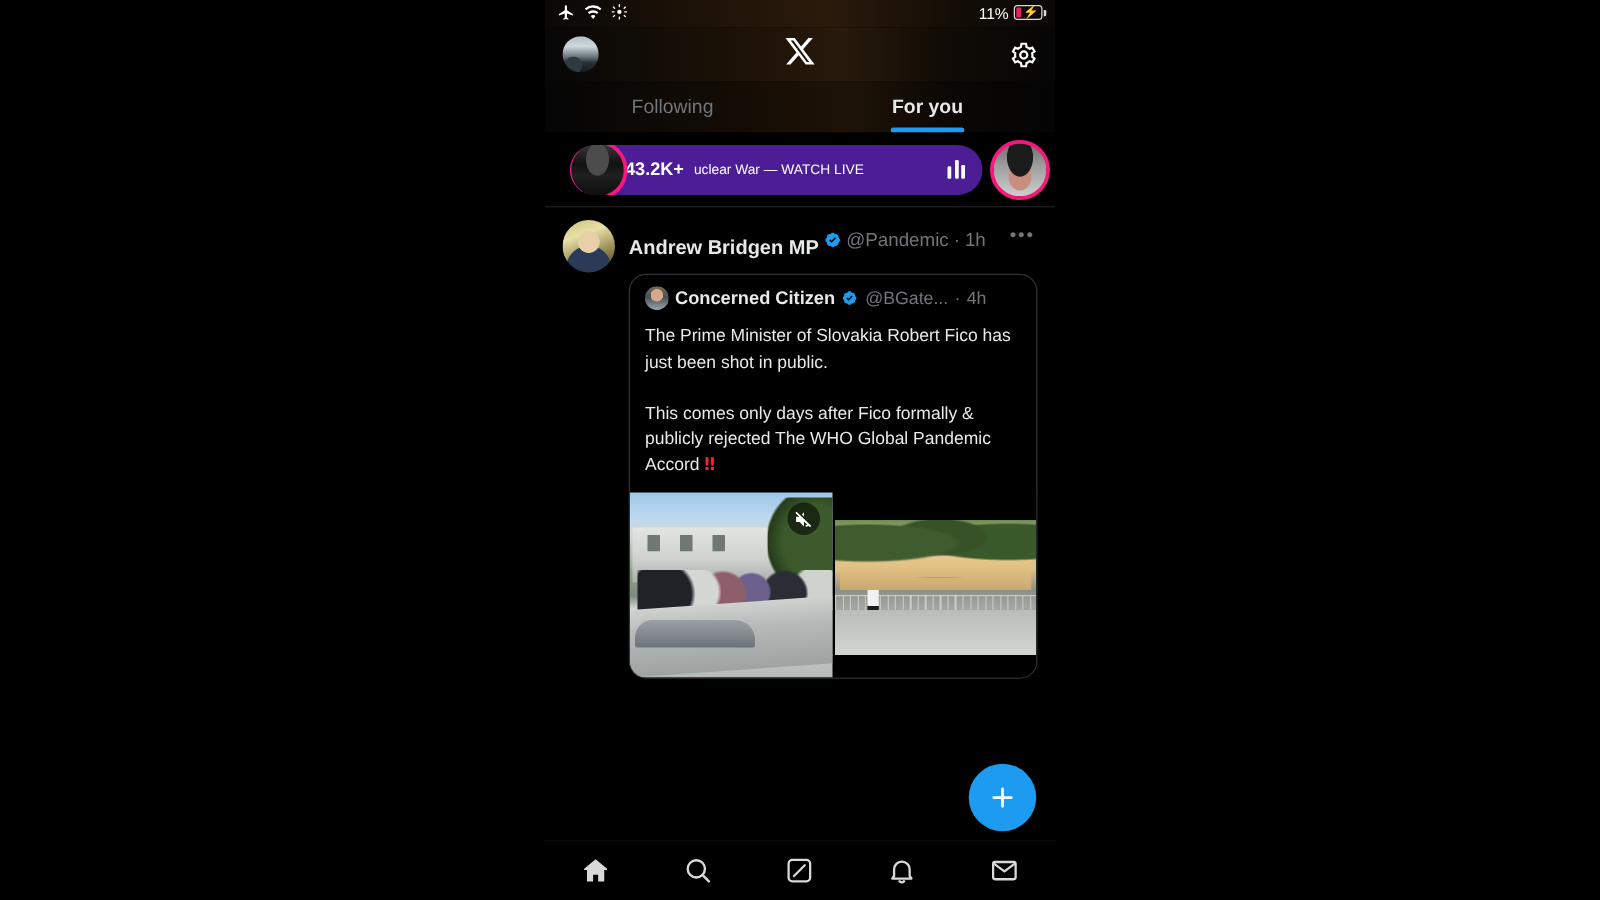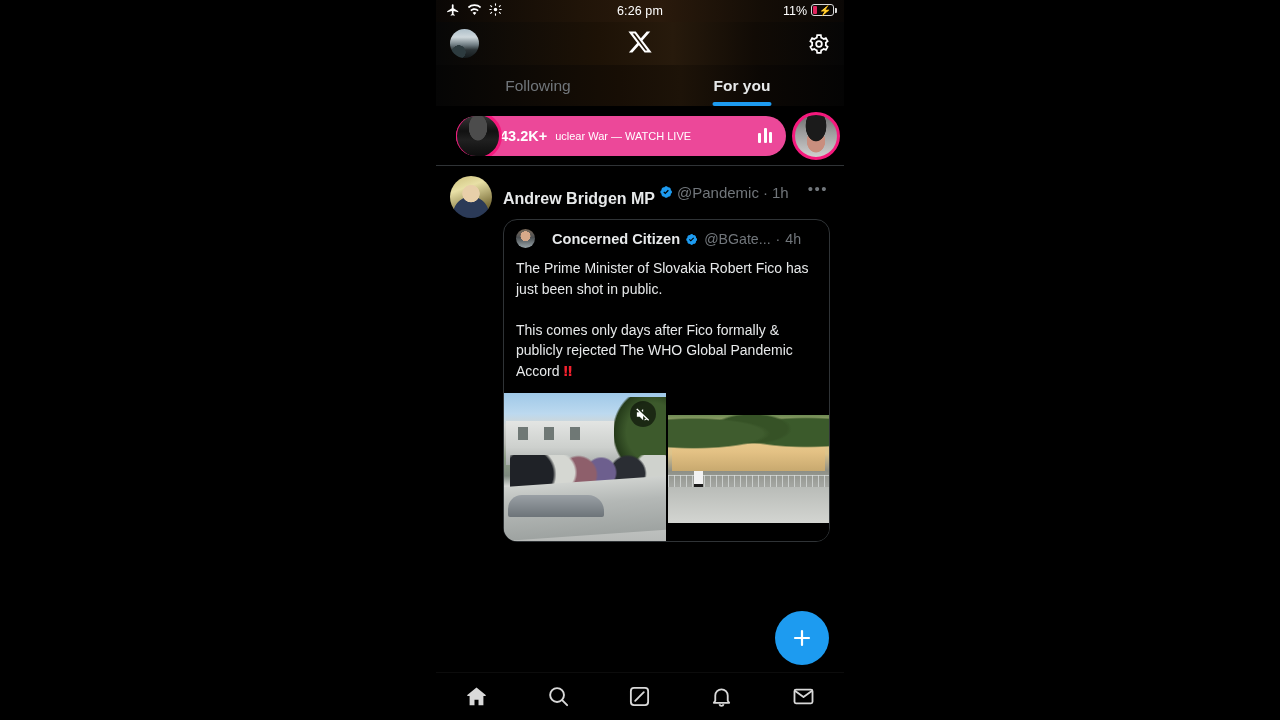--- a/index.html
+++ b/index.html
@@ -98,21 +98,21 @@
     display: flex; align-items: center;
     padding: 0 2px;
     background: #000;
     position: relative;
   }
   .live-pill {
     position: relative;
     margin-left: 18px;
     flex: 1;
     height: 40px;
-    background: #ec4899;
+    background: #4c1d95;
     border-radius: 22px;
     display: flex; align-items: center;
     padding-left: 44px; padding-right: 14px;
     overflow: hidden;
   }
   .live-avatar {
     position: absolute; left: -2px; top: -4px;
     width: 48px; height: 48px; border-radius: 50%;
     border: 3px solid #f5197d;
     background:
@@ -175,21 +175,21 @@
     overflow: hidden;
     background: #000;
   }
   .q-head { display: flex; align-items: center; gap: 5px; padding: 9px 12px 0 12px; }
   .q-avatar {
     width: 19px; height: 19px; border-radius: 50%; flex: 0 0 19px;
     background:
       radial-gradient(circle at 50% 38%, #d7a98a 0 32%, rgba(0,0,0,0) 34%),
       linear-gradient(180deg,#7a6a5a 0%, #4b4f52 45%, #9aa6ab 100%);
   }
-  .q-name { font-size: 14.6px; font-weight: 700; color: #e7e9ea; margin-left: 12px; }
+  .q-name { font-size: 14.6px; font-weight: 700; color: #e7e9ea; }
   .q-handle { font-size: 14.2px; color: #71767b; }
   .q-time { font-size: 14.2px; color: #71767b; }
   .q-headline { font-size: 15.4px; color: #e7e9ea; padding: 4px 12px 0 12px; line-height: 22px; }
   .q-text {
     font-size: 14px; line-height: 20.5px; color: #e7e9ea;
     padding: 10px 12px 12px 12px; white-space: pre-wrap;
   }
   .emoji { font-family: "DejaVu Sans", sans-serif; }
   .bang { color: #f4212e; font-weight: 700; letter-spacing: -1px; }
 
@@ -319,21 +319,20 @@
                 <rect x="0.5" y="11" width="4.5" height="2" rx="1"></rect>
                 <rect x="19" y="11" width="4.5" height="2" rx="1"></rect>
                 <rect x="3" y="3.6" width="2" height="4.5" rx="1" transform="rotate(-45 4 5.8)"></rect>
                 <rect x="19" y="15.9" width="2" height="4.5" rx="1" transform="rotate(-45 20 18.1)"></rect>
                 <rect x="3" y="15.9" width="2" height="4.5" rx="1" transform="rotate(45 4 18.1)"></rect>
                 <rect x="19" y="3.6" width="2" height="4.5" rx="1" transform="rotate(45 20 5.8)"></rect>
               </g>
             </svg>
         </span>
       </div>
-      <div class="sb-center">6:26 pm</div>
       <div class="sb-right">
         <span>11%</span>
         <span class="batt">
           <span class="batt-fill"></span>
           <span class="batt-bolt">⚡</span>
         </span>
       </div>
     </div>
 
     <div class="topbar">

